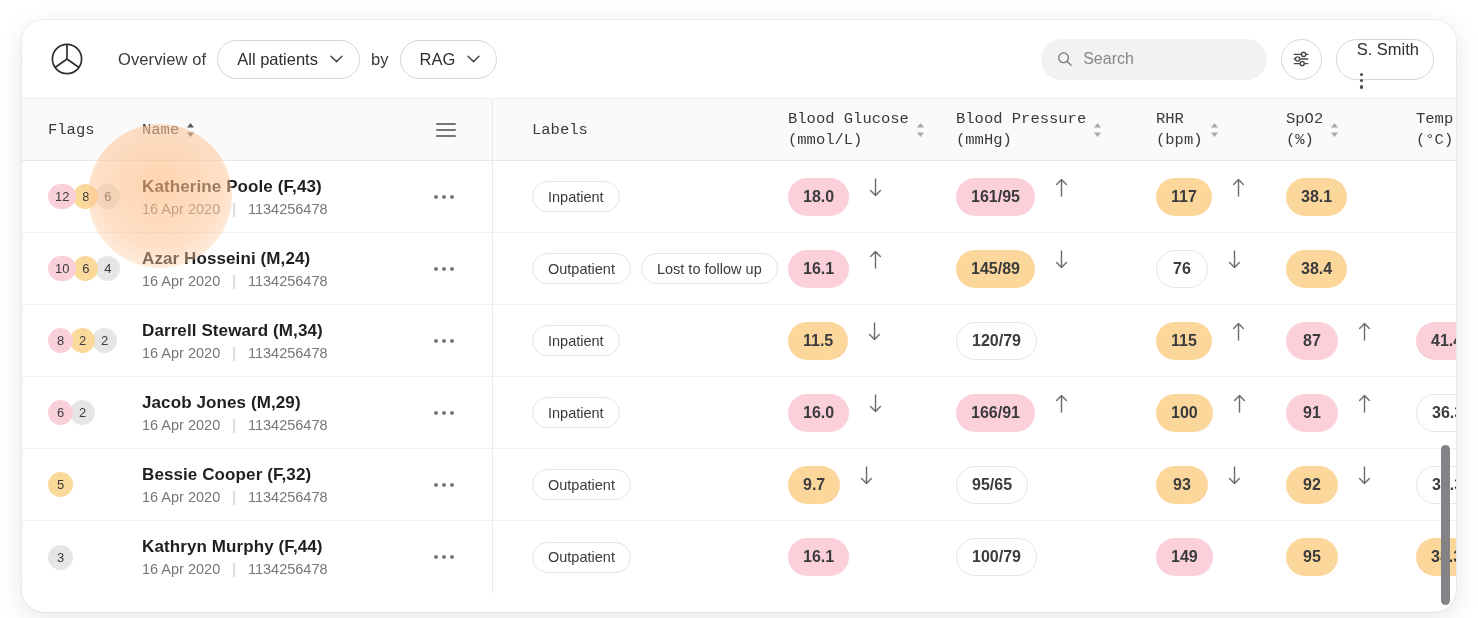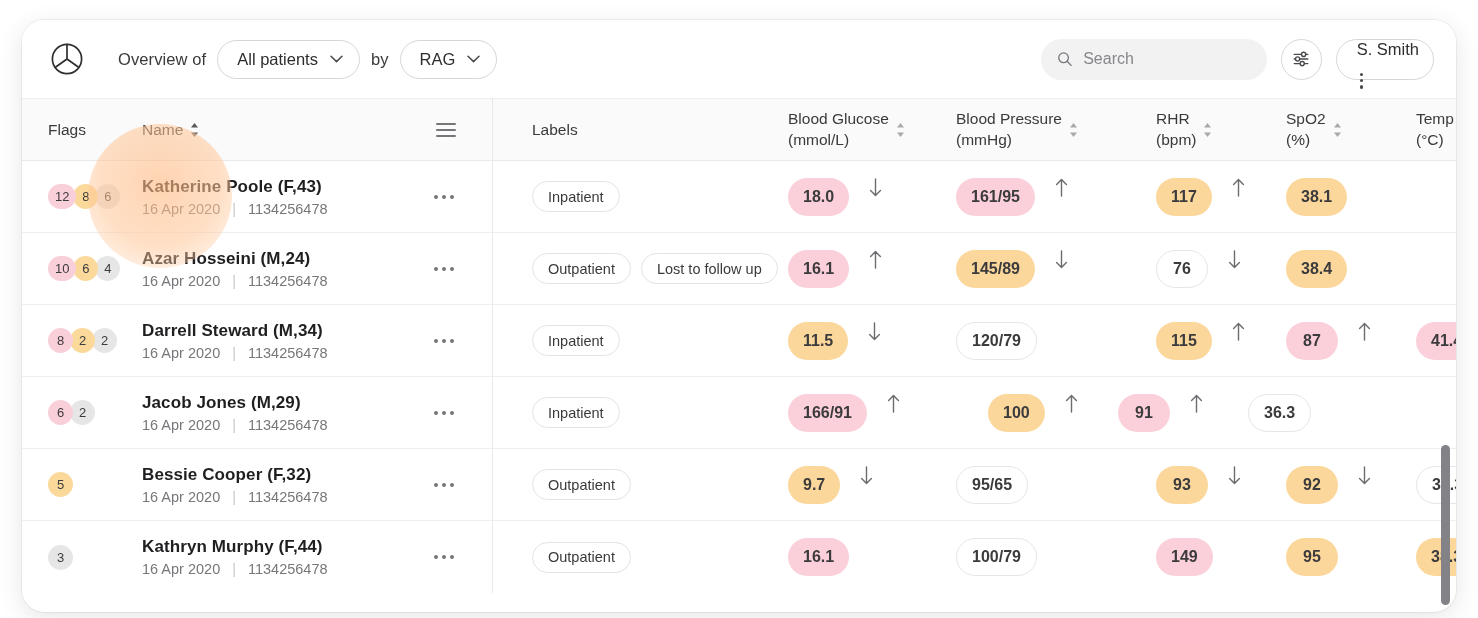--- a/index.html
+++ b/index.html
@@ -138,20 +138,21 @@
   
   .table-area { position: relative; }
 
   .thead {
     display: flex;
     height: 63px;
     background: #fafafa;
     border-top: 1px solid #eeeeef;
     border-bottom: 1px solid #e9e9ea;
     align-items: center;
+    font-family: Liberation Mono, monospace;
   }
 
   .tbody {
     background: #fff;
   }
 
   .trow {
     display: flex;
     height: 72px;
     align-items: center;
@@ -650,20 +651,28 @@
               <i></i>
               <i></i>
               <i></i>
             </div>
           </div>
           <div class="c-labels">
             <div class="chips">
               <span class="chip">Inpatient</span>
             </div>
           </div>
+          <div class="c-bg">
+            <div class="vital">
+              <span class="vpill red">16.0</span>
+              <svg class="trend" viewBox="0 0 13 19" fill="none">
+                <path d="M6.5 1 V17 M1.6 12.4 L6.5 17.4 L11.4 12.4" stroke="#6b6b70" stroke-width="1.4" stroke-linecap="round" stroke-linejoin="round"></path>
+              </svg>
+            </div>
+          </div>
           <div class="c-bp">
             <div class="vital">
               <span class="vpill red">166/91</span>
               <svg class="trend" viewBox="0 0 13 19" fill="none">
                 <path d="M6.5 18 V2 M1.6 6.6 L6.5 1.6 L11.4 6.6" stroke="#6b6b70" stroke-width="1.4" stroke-linecap="round" stroke-linejoin="round"></path>
               </svg>
             </div>
           </div>
           <div class="c-rhr">
             <div class="vital">

